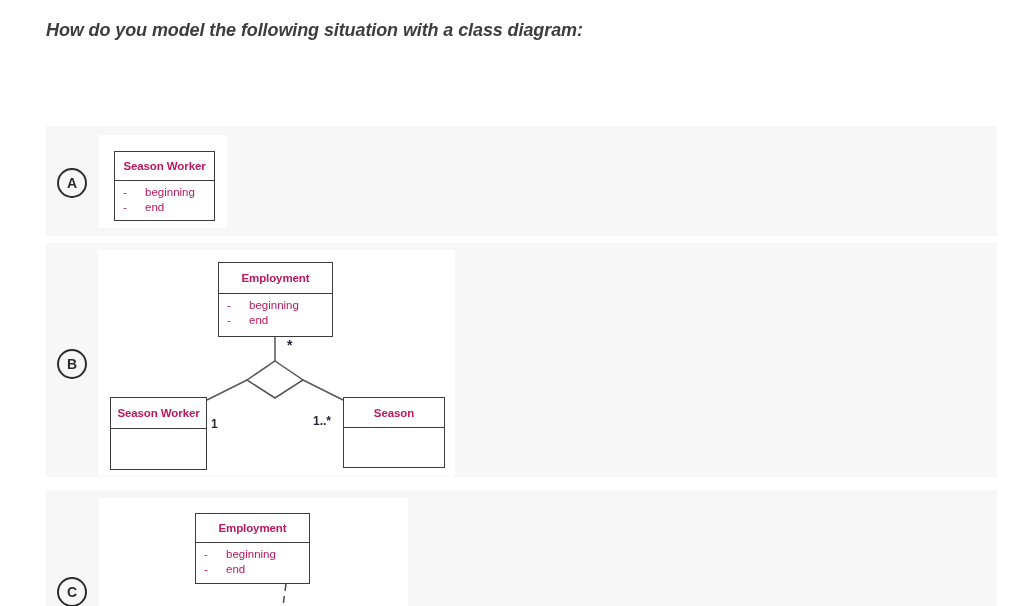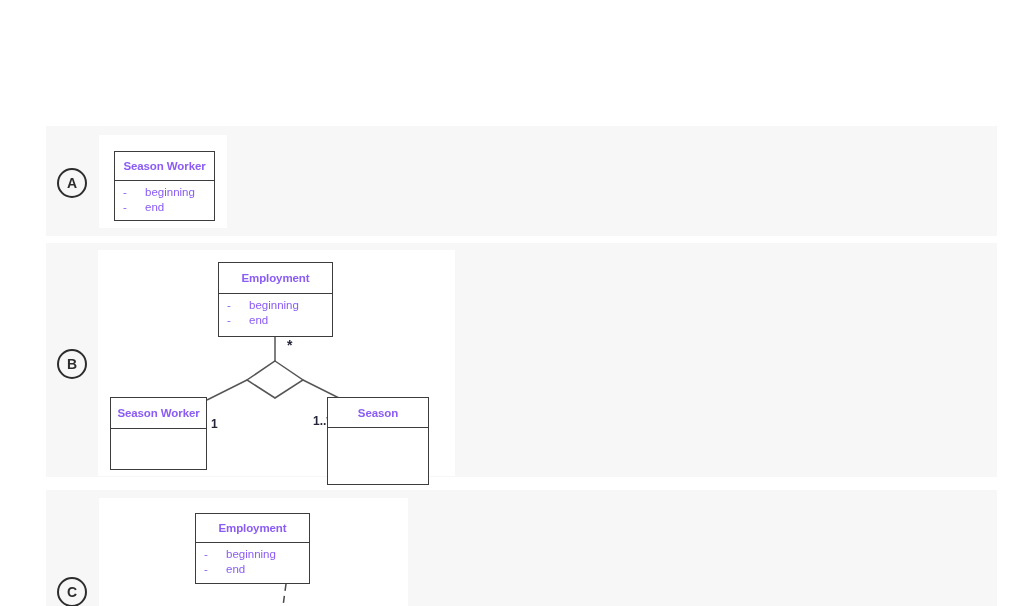--- a/index.html
+++ b/index.html
@@ -40,54 +40,55 @@
 
   
   .img-area { position:absolute; background:#ffffff; }
   #img-a { left:53px; top:9px;  width:128px; height:93px; }
   #img-b { left:52px; top:7px;  width:357px; height:226px; }
   #img-c { left:53px; top:8px;  width:309px; height:108px; }
 
   
   .uml-box {
     position:absolute; background:#ffffff;
-    border:1.5px solid #3c3c3c; color:#8b5cf6;
+    border:1.5px solid #3c3c3c; color:#be185d;
   }
   .uml-title {
     font-weight:bold; font-size:11.5px; letter-spacing:-0.1px;
     display:flex; align-items:center; justify-content:center;
     border-bottom:1.5px solid #3c3c3c; white-space:nowrap;
   }
   .uml-attrs { padding:4px 4px 0 8px; font-size:11.5px; }
   .attr-row { display:flex; line-height:15px; }
   .attr-dash { width:22px; flex:none; }
 
   
   #box-a-worker { left:15px; top:16px; width:101px; height:70px; }
   #box-a-worker .uml-title { height:29px; }
 
   
   #box-b-employment { left:120px; top:12px; width:115px; height:75px; }
   #box-b-employment .uml-title { height:31px; }
   #box-b-worker { left:12px; top:147px; width:97px; height:73px; }
   #box-b-worker .uml-title { height:31px; }
-  #box-b-season { left:229px; top:147px; width:102px; height:88px; }
+  #box-b-season { left:245px; top:147px; width:102px; height:71px; }
   #box-b-season .uml-title { height:30px; }
 
   
   #box-c-employment { left:96px; top:15px; width:115px; height:71px; }
   #box-c-employment .uml-title { height:29px; }
 
   .diagram-svg { position:absolute; left:0; top:0; pointer-events:none; }
   .svg-label { font-family:"Liberation Sans", sans-serif; font-weight:bold; fill:#24243a; }
 </style>
 </head>
 <body>
 
 <div class="question">
+  <h1 class="q-heading">How do you model the following situation with a class diagram:</h1>
 </div>
 
 <div class="panel" id="panel-a">
   <div class="opt-circle" id="circle-a">
     <span>A</span>
   </div>
   <div class="img-area" id="img-a">
     <div class="uml-box" id="box-a-worker">
       <div class="uml-title">Season Worker</div>
       <div class="uml-attrs">

